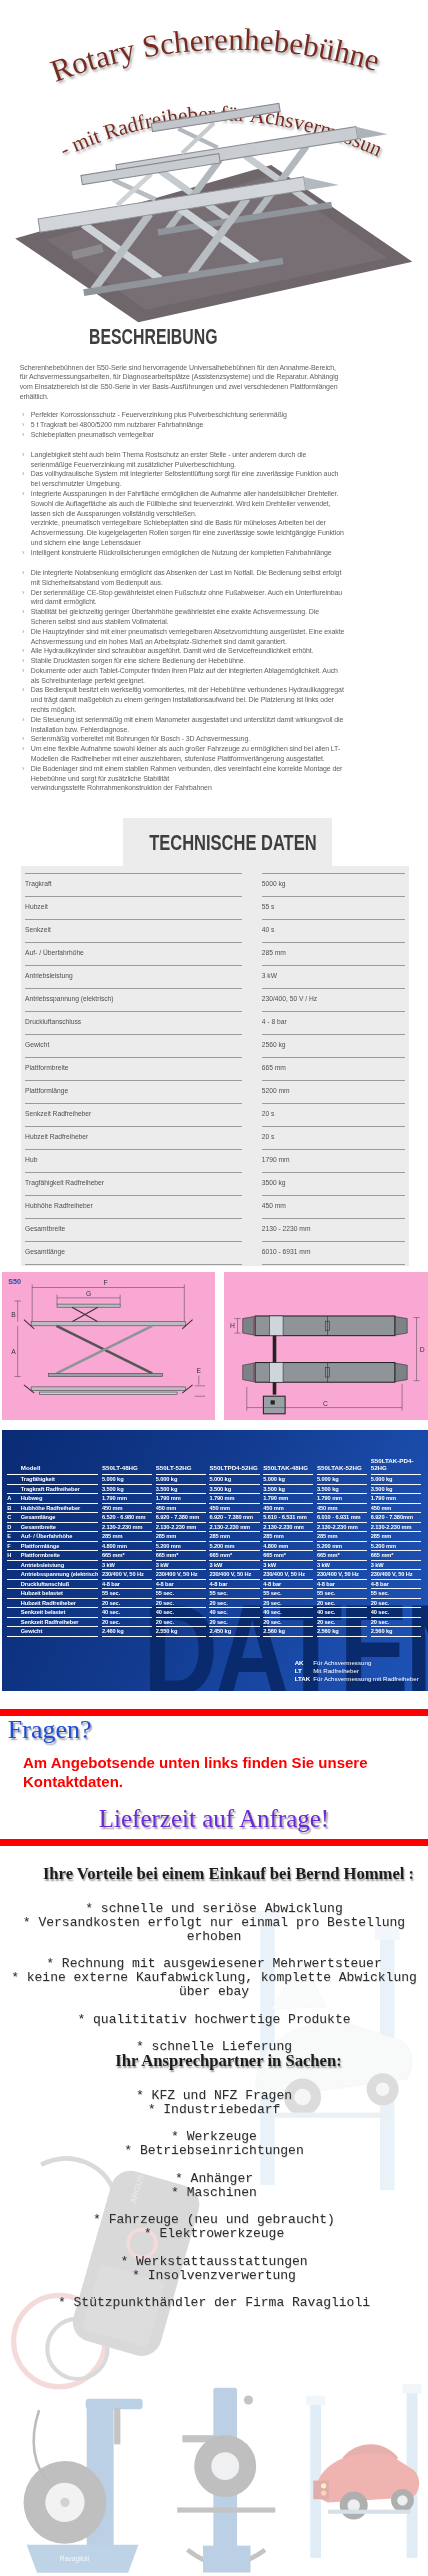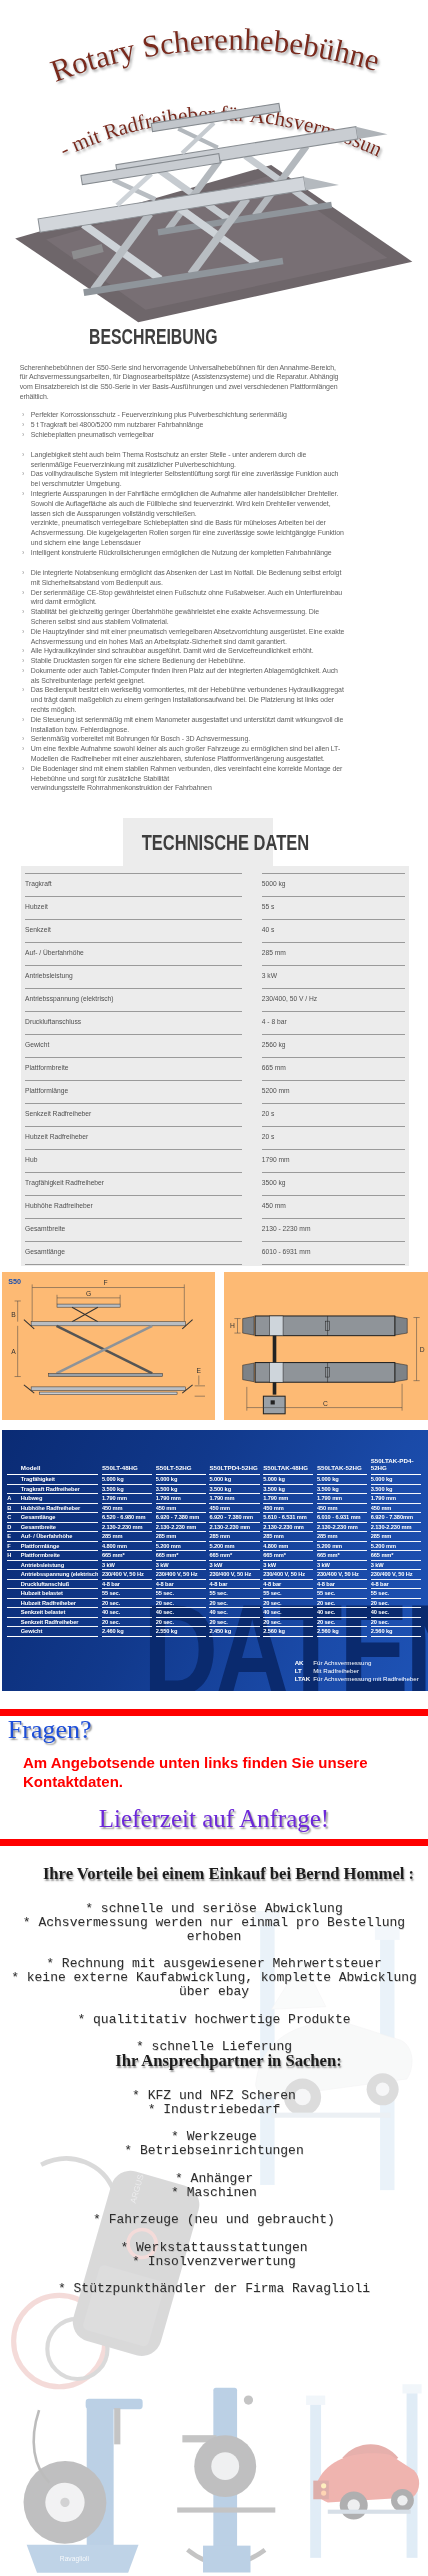--- a/index.html
+++ b/index.html
@@ -17,34 +17,34 @@
   .beschreibung{position:absolute;top:325px;left:0;width:368px;}
   .b-heading{margin:0 0 0 89px;font-size:22px;line-height:24px;font-weight:bold;color:#3e3e3e;
              transform:scaleX(.72);transform-origin:left center;white-space:nowrap;}
   .desc-intro{margin:13.5px 23px 0 19.7px;font-size:7px;line-height:9.8px;color:#5f5f5f;letter-spacing:-0.1px;}
   #desc-groups{margin:8.3px 23px 0 22px;}
   .desc-group{margin-bottom:10.4px;}
   .desc-item{position:relative;padding-left:8.8px;font-size:7px;line-height:9.8px;color:#5f5f5f;letter-spacing:-0.1px;}
   .chev{position:absolute;left:0;top:0;color:#b3b3b3;font-weight:bold;}
 
   
-  .td-box{position:absolute;top:818px;left:123px;width:150px;height:48px;background:#ececec;text-align:center;}
+  .td-box{position:absolute;top:818px;left:123px;width:209px;height:48px;background:#ececec;text-align:center;}
   .td-box h2{margin:0;padding-top:13px;font-size:22px;line-height:23px;font-weight:bold;color:#3e3e3e;
              transform:scaleX(.75);transform-origin:center;white-space:nowrap;}
   .spec-panel{position:absolute;top:866px;left:21px;width:388px;height:400px;background:#ececec;
               box-sizing:border-box;padding-top:7.2px;}
   .spec-row{display:flex;padding:0 4.1px;height:23px;box-sizing:border-box;}
   .spec-cell{border-top:0.5px solid #9a9a9a;padding-top:6.2px;font-size:6.7px;color:#4f4f4f;box-sizing:border-box;}
   .spec-label{width:217px;margin-right:19.7px;}
   .spec-value{flex:1;}
   .spec-endrow{height:0;}
   .spec-endrow .spec-cell{padding:0;height:0;}
 
   
-  .diagram{position:absolute;top:1272px;height:148px;background:#fdba74;}
+  .diagram{position:absolute;top:1272px;height:148px;background:#f9a8d4;}
   .diagram-left{left:1.6px;width:213px;}
   .diagram-right{left:224px;width:204px;}
   .s50-label{position:absolute;top:5.2px;left:6.7px;font-size:7.2px;font-weight:bold;color:#1a4fae;}
   .diagram svg text{font-family:"Liberation Sans",sans-serif;font-size:13px;fill:#333;}
 
   
   .model-panel{position:absolute;top:1430px;left:2.1px;width:426px;height:261px;overflow:hidden;
                background:linear-gradient(115deg,#0a2b74 0%,#11398c 40%,#1a4aa8 75%,#1e53b6 100%);}
   #model-grid{position:relative;z-index:2;display:grid;grid-template-columns:91px repeat(6,1fr);
               column-gap:3.6px;margin-top:28px;padding:0 7.2px 0 5.2px;}
@@ -516,52 +516,53 @@
         <text x="205" y="120" fill="#9a9a9e" font-size="16" transform="rotate(-90 205 120)">ARGUS</text>
       </g>
     </svg>
   </div>
 
   <div class="center-sec vorteile">
     <h2 class="fancy-h">Ihre Vorteile bei einem Einkauf bei Bernd Hommel :</h2>
     <div id="vorteile-list">
         <div class="star-group">
           <div class="star-line">* schnelle und seriöse Abwicklung</div>
-          <div class="star-line">* Achsvermessung werden nur einmal pro Bestellung erhoben</div>
+          <div class="star-line">* Versandkosten erfolgt nur einmal pro Bestellung erhoben</div>
         </div>
         <div class="star-group">
           <div class="star-line">* Rechnung mit ausgewiesener Mehrwertsteuer</div>
           <div class="star-line">* keine externe Kaufabwicklung, komplette Abwicklung über ebay</div>
         </div>
         <div class="star-group">
           <div class="star-line">* qualititativ hochwertige Produkte</div>
         </div>
         <div class="star-group">
           <div class="star-line">* schnelle Lieferung</div>
         </div>
       </div>
   </div>
 
   <div class="center-sec ansprechpartner">
     <h2 class="fancy-h">Ihr Ansprechpartner in Sachen:</h2>
     <div id="partner-list">
         <div class="star-group">
-          <div class="star-line">* KFZ und NFZ Scheren</div>
+          <div class="star-line">* KFZ und NFZ Fragen</div>
           <div class="star-line">* Industriebedarf</div>
         </div>
         <div class="star-group">
           <div class="star-line">* Werkzeuge</div>
           <div class="star-line">* Betriebseinrichtungen</div>
         </div>
         <div class="star-group">
           <div class="star-line">* Anhänger</div>
           <div class="star-line">* Maschinen</div>
         </div>
         <div class="star-group">
           <div class="star-line">* Fahrzeuge (neu und gebraucht)</div>
+          <div class="star-line">* Elektrowerkzeuge</div>
         </div>
         <div class="star-group">
           <div class="star-line">* Werkstattausstattungen</div>
           <div class="star-line">* Insolvenzverwertung</div>
         </div>
         <div class="star-group">
           <div class="star-line">* Stützpunkthändler der Firma Ravaglioli</div>
         </div>
       </div>
   </div>

